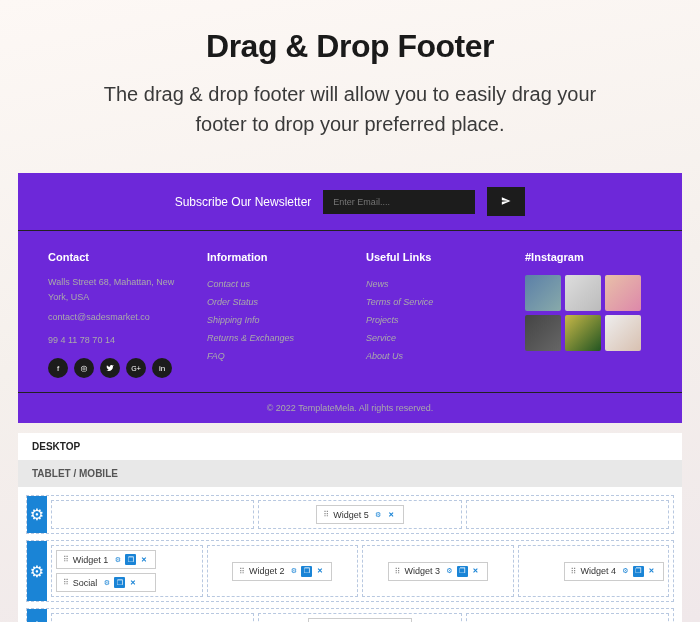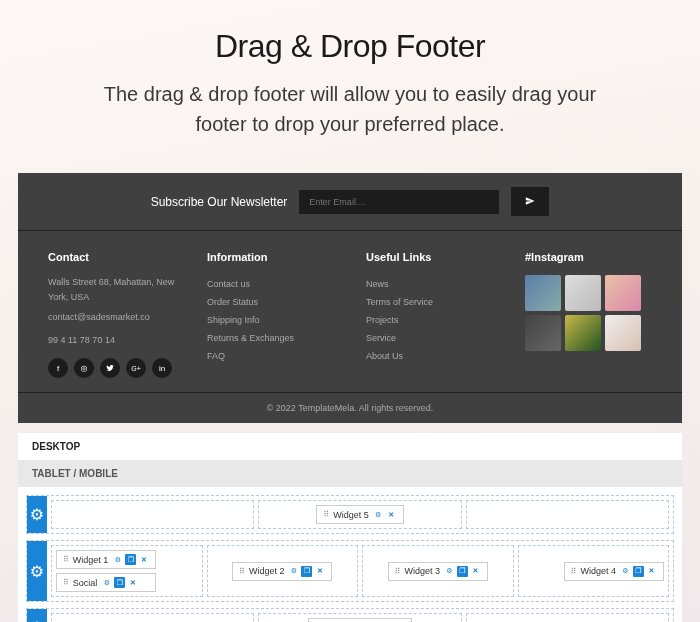--- a/index.html
+++ b/index.html
@@ -1,30 +1,30 @@
 <!DOCTYPE html>
 <html><head>
 <meta charset="utf-8">
 <style>
 * { margin: 0; padding: 0; box-sizing: border-box; }
 body { font-family: -apple-system, Arial, sans-serif; background: linear-gradient(170deg, #fdf8f5 0%, #f5f0ec 50%, #f0e8ea 100%); width: 700px; height: 622px; overflow: hidden; }
 .hero { text-align: center; padding: 28px 40px 20px; }
-.hero-title { font-size: 32px; font-weight: 400; color: #1a1a1a; margin-bottom: 14px; letter-spacing: -0.5px; }
+.hero-title { font-size: 32px; font-weight: 700; color: #1a1a1a; margin-bottom: 14px; letter-spacing: -0.5px; }
 .hero-sub { font-size: 20px; color: #3a3a3a; line-height: 1.5; max-width: 540px; margin: 0 auto; }
-.footer-preview { background: #404040; margin: 14px 18px 0; color: #fff; font-size: 10px; }
+.footer-preview { background: #6d28d9; margin: 14px 18px 0; color: #fff; font-size: 10px; }
 .newsletter { display: flex; align-items: center; justify-content: center; gap: 12px; padding: 14px 0; border-bottom: 1px solid #222; }
 .newsletter-label { font-size: 12px; color: #fff; }
-.newsletter-input { background: #1c1c1c; border: none; color: #aaa; padding: 7px 10px; width: 200px; font-size: 9px; }
+.newsletter-input { background: #1c1c1c; border: none; color: #aaa; padding: 7px 10px; width: 152px; font-size: 9px; }
 .newsletter-btn { background: #1c1c1c; border: none; color: #fff; padding: 7px 14px; cursor: pointer; }
 .footer-cols { display: flex; padding: 20px 30px 14px; gap: 32px; }
 .col { flex: 1; }
 .col h4 { font-size: 11px; font-weight: 600; margin-bottom: 12px; color: #fff; }
 .col .txt { color: #aaa; font-size: 9px; line-height: 1.7; margin-bottom: 4px; }
 .col ul { list-style: none; }
-.col li { color: #aaa; font-size: 9px; line-height: 2; }
+.col li { color: #aaa; font-size: 9px; line-height: 2; font-style: italic; }
 .socials { display: flex; gap: 6px; margin-top: 10px; }
 .social { width: 20px; height: 20px; background: #1c1c1c; border-radius: 50%; display: flex; align-items: center; justify-content: center; font-size: 8px; color: #fff; cursor: pointer; }
 .insta-grid { display: grid; grid-template-columns: repeat(3, 36px); gap: 4px; }
 .insta-img { width: 36px; height: 36px; background: linear-gradient(135deg, #888, #ccc); border-radius: 2px; }
 .copyright { text-align: center; padding: 10px; border-top: 1px solid #222; color: #aaa; font-size: 9px; }
 .builder { margin: 10px 18px 0; background: #fff; }
 .tabs { display: flex; background: #e8e8e8; flex-direction: column; }
 .tab { padding: 8px 14px; font-size: 10px; font-weight: 600; cursor: pointer; color: #555; }
 .tab.active { background: #fff; color: #222; }
 .builder-body { padding: 8px; }

